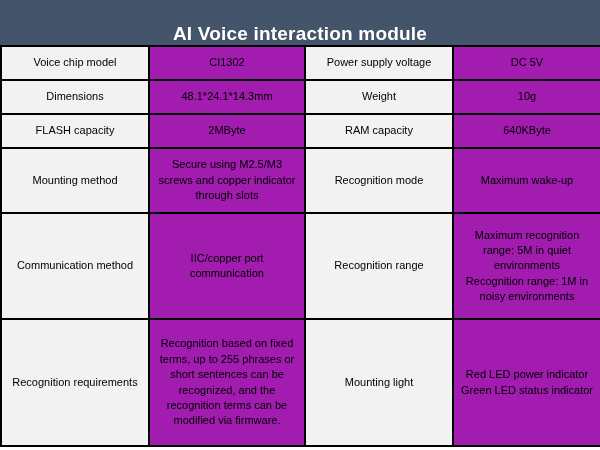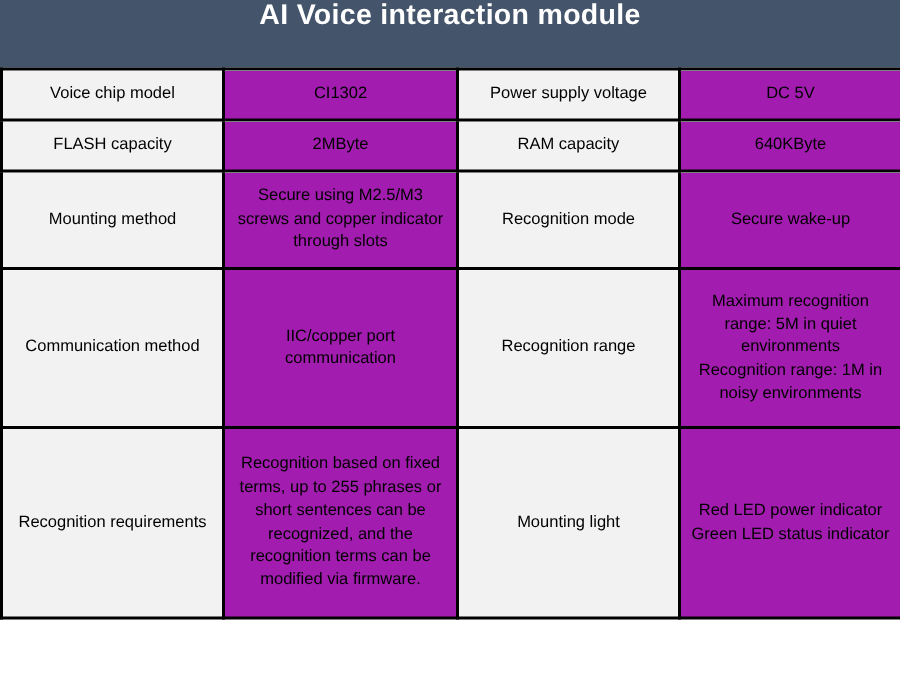--- a/index.html
+++ b/index.html
@@ -10,21 +10,21 @@
     background: #ffffff;
     overflow: hidden;
     font-family: "Liberation Sans", sans-serif;
     color: #000000;
   }
   .title-bar {
     width: 600px;
     height: 45px;
     background: #44546A;
     display: flex;
-    align-items: flex-start;
+    align-items: flex-end;
     justify-content: center;
     box-sizing: border-box;
   }
   .title-bar span {
     color: #ffffff;
     font-size: 19px;
     font-weight: bold;
     letter-spacing: 0.2px;
   }
   table.spec {
@@ -72,31 +72,37 @@
         <col class="c2">
         <col class="c3">
     </colgroup>
     <tbody>
       <tr class="r0">
         <td class="label">Voice chip model</td>
         <td class="value">CI1302</td>
         <td class="label">Power supply voltage</td>
         <td class="value">DC 5V</td>
       </tr>
+      <tr class="r1">
+        <td class="label">Dimensions</td>
+        <td class="value">48.1*24.1*14.3mm</td>
+        <td class="label">Weight</td>
+        <td class="value">10g</td>
+      </tr>
       <tr class="r2">
         <td class="label">FLASH capacity</td>
         <td class="value">2MByte</td>
         <td class="label">RAM capacity</td>
         <td class="value">640KByte</td>
       </tr>
       <tr class="r3">
         <td class="label">Mounting method</td>
         <td class="value">Secure using M2.5/M3 screws and copper indicator through slots</td>
         <td class="label">Recognition mode</td>
-        <td class="value">Secure wake-up</td>
+        <td class="value">Maximum wake-up</td>
       </tr>
       <tr class="r4">
         <td class="label">Communication method</td>
         <td class="value">IIC/copper port communication</td>
         <td class="label">Recognition range</td>
         <td class="value">Maximum recognition range: 5M in quiet environments
 Recognition range: 1M in noisy environments</td>
       </tr>
       <tr class="r5">
         <td class="label">Recognition requirements</td>

